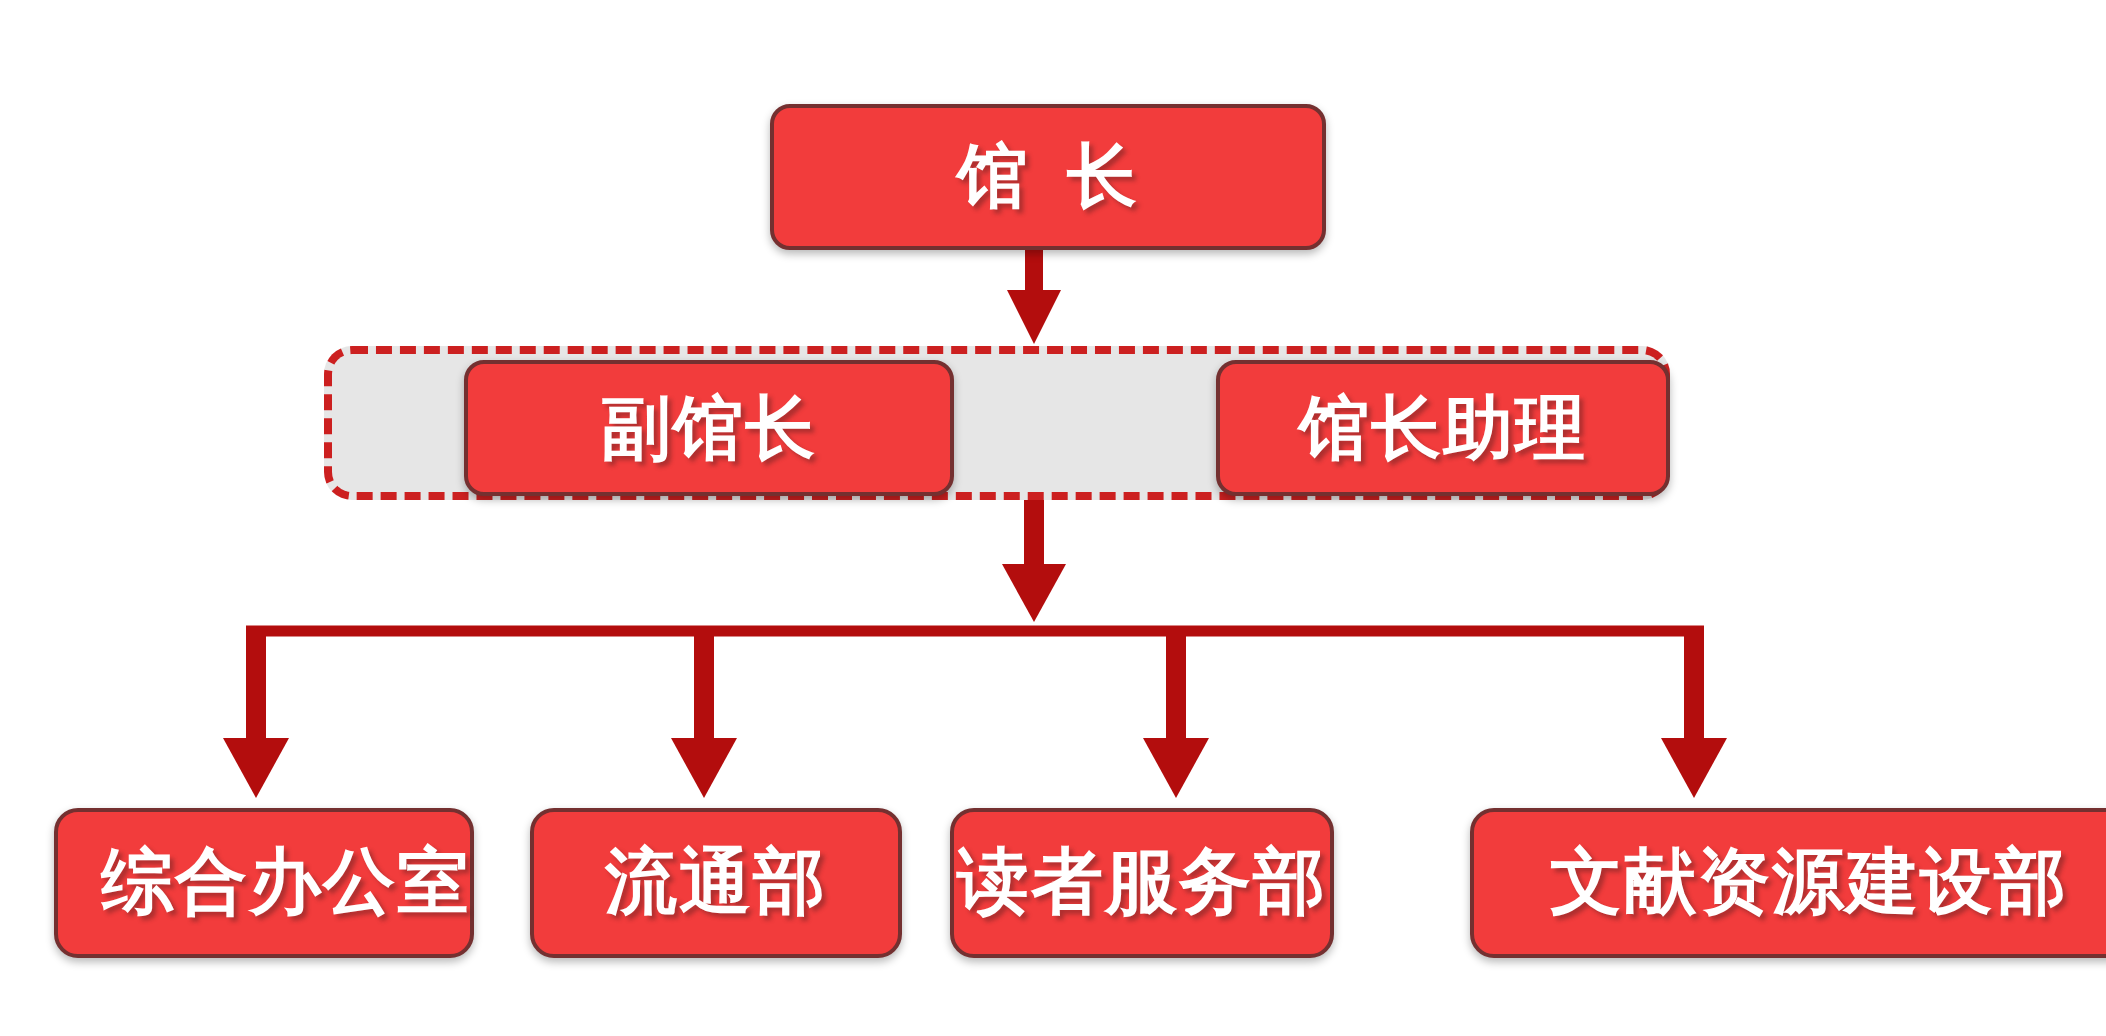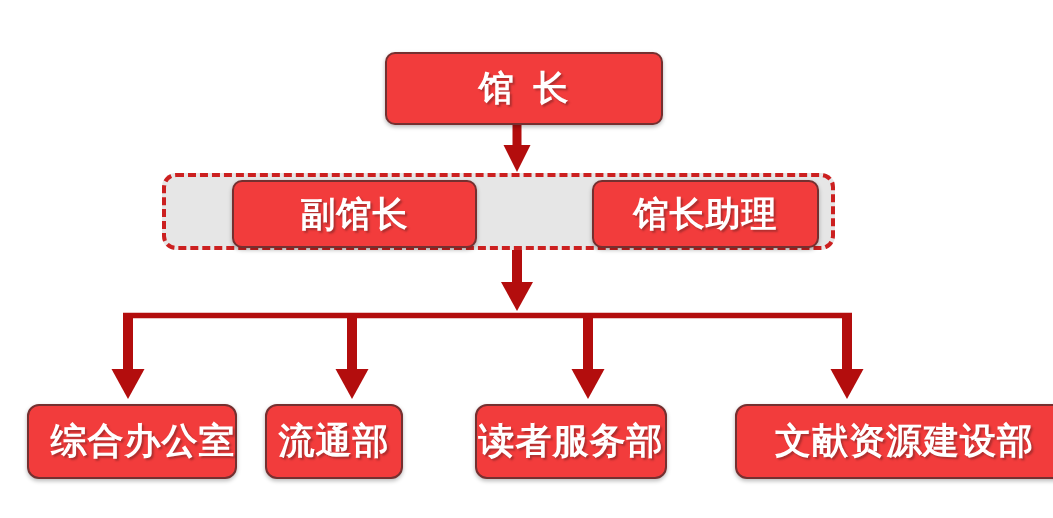--- a/index.html
+++ b/index.html
@@ -68,29 +68,29 @@
     font-size: 35px;
     word-spacing: 8px;
   }
   .node.mid {
     top: 180px;
     height: 68px;
     font-size: 35px;
     margin-left: 30px;
   }
   .node.deputy    { left: 202px; width: 245px; }
-  .node.assistant { left: 562px; width: 227px; }
+  .node.assistant { left: 578px; width: 227px; }
   .node.dept {
     top: 404px;
     height: 75px;
     font-size: 36px;
     border-radius: 12px;
   }
   .node.d1 { left: 27px;  width: 210px; padding-left: 22px; }
-  .node.d2 { left: 265px; width: 138px; }
+  .node.d2 { left: 265px; width: 186px; }
   .node.d3 { left: 475px; width: 192px; }
   .node.d4 { left: 735px; width: 339px; }
 </style>
 </head>
 <body>
 
 <div class="canvas">
 
   <svg class="connectors" viewBox="0 0 1053 518" xmlns="http://www.w3.org/2000/svg">
 

